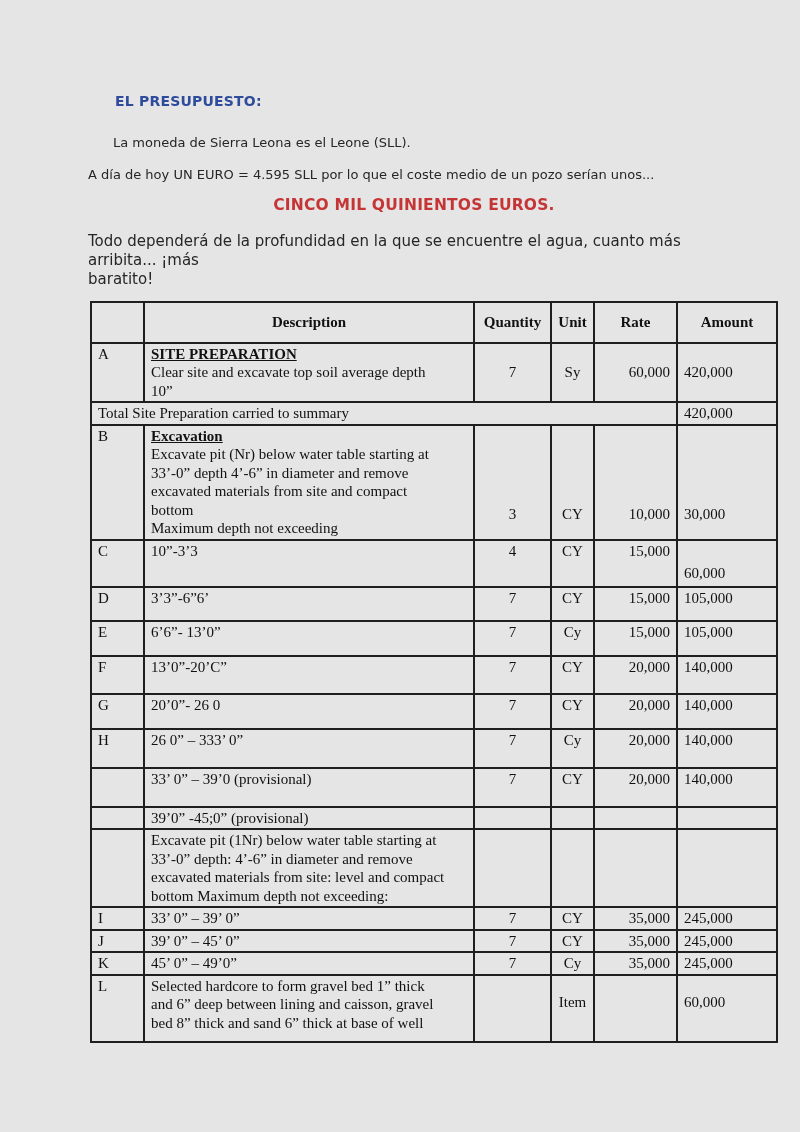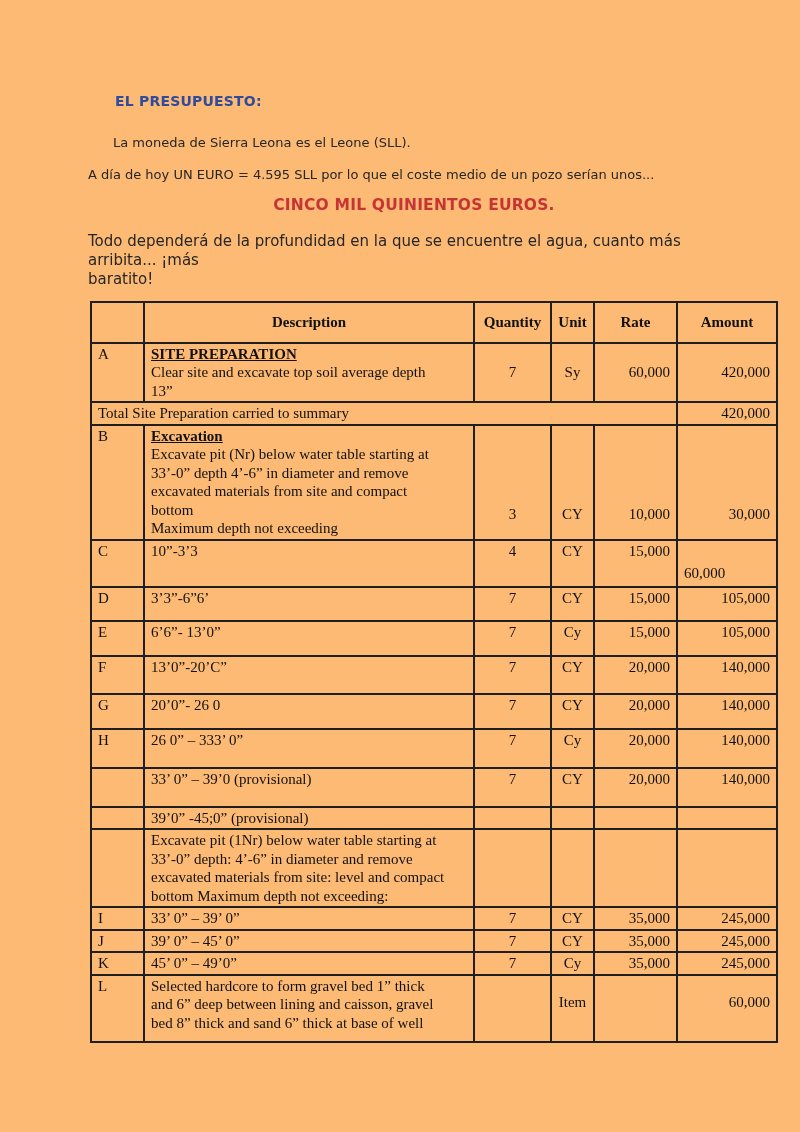--- a/index.html
+++ b/index.html
@@ -1,17 +1,17 @@
 <!DOCTYPE html>
 <html style="--heading-blue: #2e4b9c; --highlight-red: #c63535; --table-border: #1f1f1f;"><head>
 <meta charset="utf-8">
 <style>
   html,body{margin:0;padding:0;background:#ffffff;}
   body{width:800px;height:1132px;font-family:"DejaVu Sans","Liberation Sans",sans-serif;color:#262626;}
-  .page{position:relative;width:800px;height:1132px;background:#fdba74;overflow:hidden;}
+  .page{position:relative;width:800px;height:1132px;background:#e5e5e5;overflow:hidden;}
 
   
   .intro-heading{position:absolute;left:115px;top:93px;font-size:14px;font-weight:bold;
     color:var(--heading-blue,#2e4b9c);letter-spacing:.2px;}
   .intro-currency{position:absolute;left:113px;top:135px;font-size:13px;}
   .intro-exchange{position:absolute;left:88px;top:167px;font-size:13px;width:700px;}
   .intro-highlight{position:absolute;left:88px;top:196px;width:652px;text-align:center;
     font-size:15.5px;font-weight:bold;color:var(--highlight-red,#c63535);letter-spacing:.2px;}
   .intro-depth{position:absolute;left:88px;top:232px;width:660px;font-size:15px;
     line-height:19px;white-space:pre-line;}
@@ -22,21 +22,21 @@
   table.budget td,table.budget th{border:2px solid var(--table-border,#1f1f1f);
     padding:1px 6px;vertical-align:top;line-height:18.5px;overflow:hidden;}
   table.budget th{font-weight:bold;text-align:center;padding:10px 2px;}
   .pre{white-space:pre-line;}
   .sec-title{text-align:left;font-weight:bold;text-decoration:underline;}
   .item-cell{padding-left:8px;}
   .desc-cell{padding-left:7px;padding-right:4px;}
   .qty-cell{text-align:center;}
   .unit-cell{text-align:center;}
   .rate-cell{text-align:right;padding-right:9px;}
-  .amt-cell{text-align:right;padding-right:10px;}
+  .amt-cell{text-align:left;padding-right:10px;}
   .vmid{vertical-align:middle !important;}
   .vbot{vertical-align:bottom !important;padding-bottom:15px !important;}
   .item-a{padding-top:20px;}
   .item-b{padding-top:18px;}
   .amt-c{vertical-align:bottom !important;text-align:left;padding-left:8px;padding-bottom:3px !important;}
   .l-val{padding-top:17px !important;border-radius:8px;}
   .total-cell{padding-left:7px;vertical-align:middle !important;}
 </style>
 </head>
 <body>
@@ -68,21 +68,21 @@
       <th>Unit</th>
       <th>Rate</th>
       <th>Amount</th>
     </tr>
 
     <tr style="height:57px">
       <td class="item-cell item-a">A</td>
       <td class="desc-cell">
         <div class="sec-title">SITE PREPARATION</div>
         <div class="pre">Clear site and excavate top soil average depth
-13”</div>
+10”</div>
       </td>
       <td class="qty-cell vmid">7</td>
       <td class="unit-cell vmid">Sy</td>
       <td class="rate-cell vmid">60,000</td>
       <td class="amt-cell vmid">420,000</td>
     </tr>
 
     <tr style="height:21px">
       <td colspan="5" class="total-cell">Total Site Preparation carried to summary</td>
       <td class="amt-cell vmid">420,000</td>

